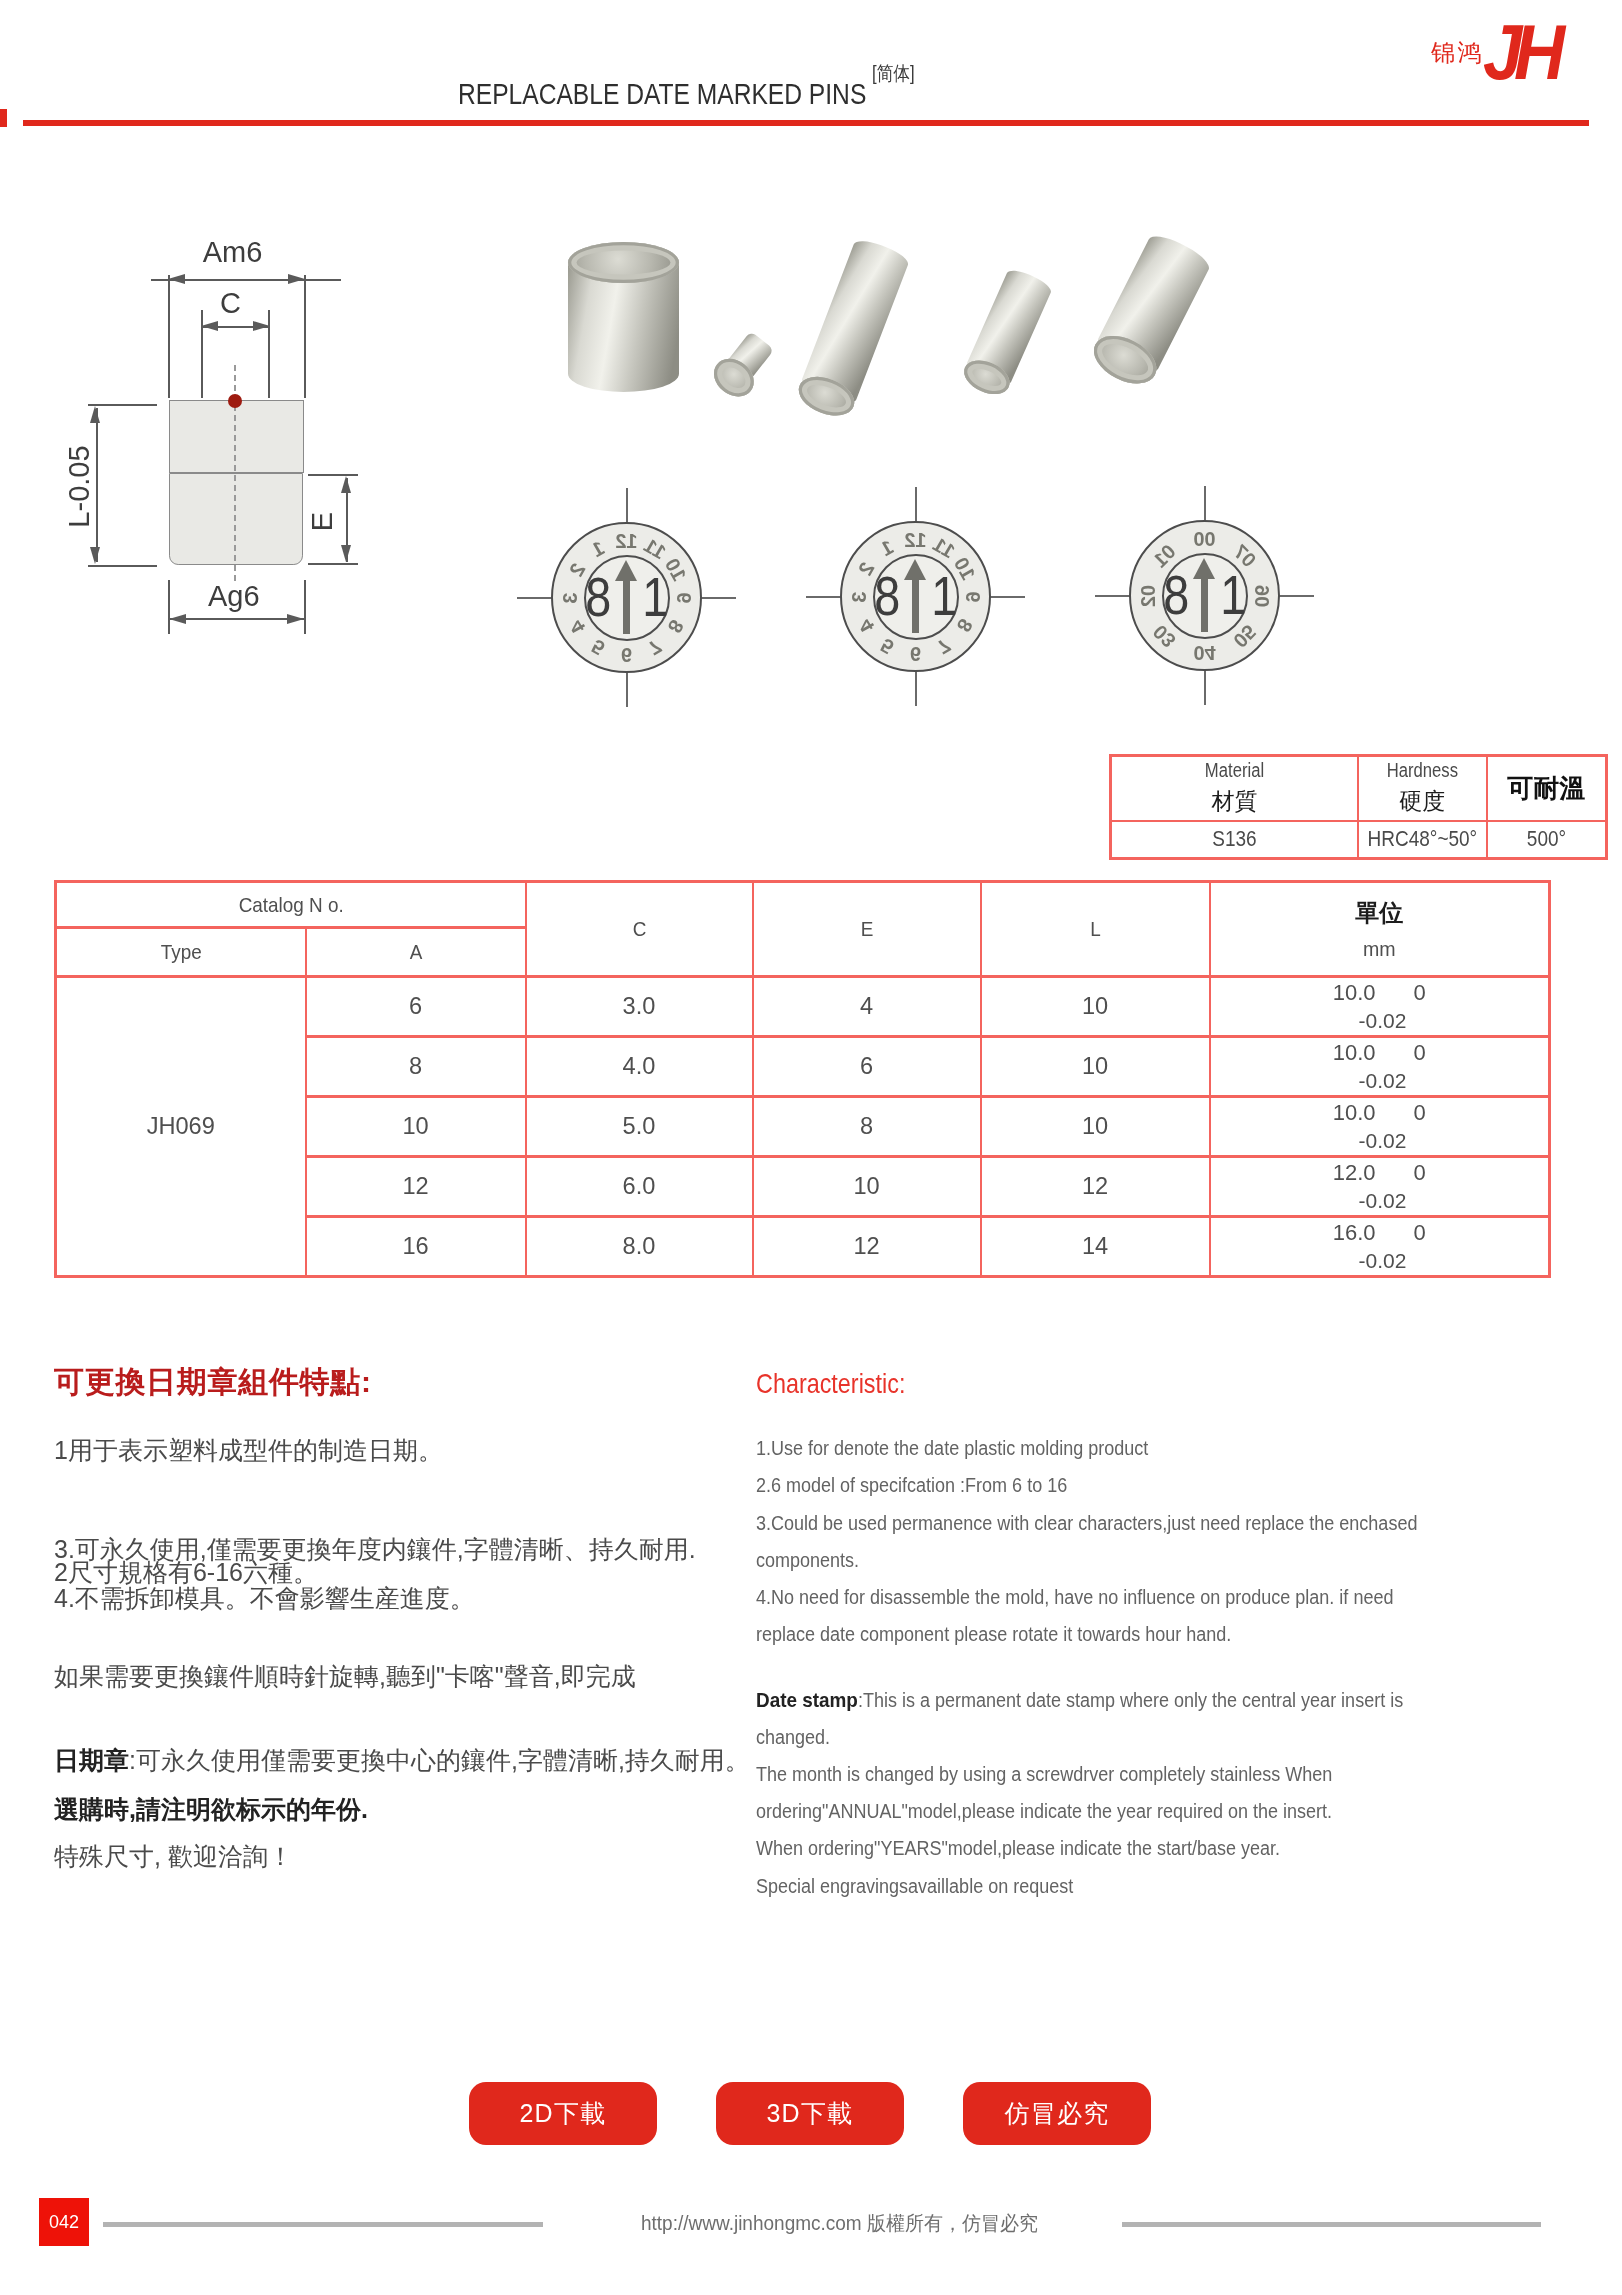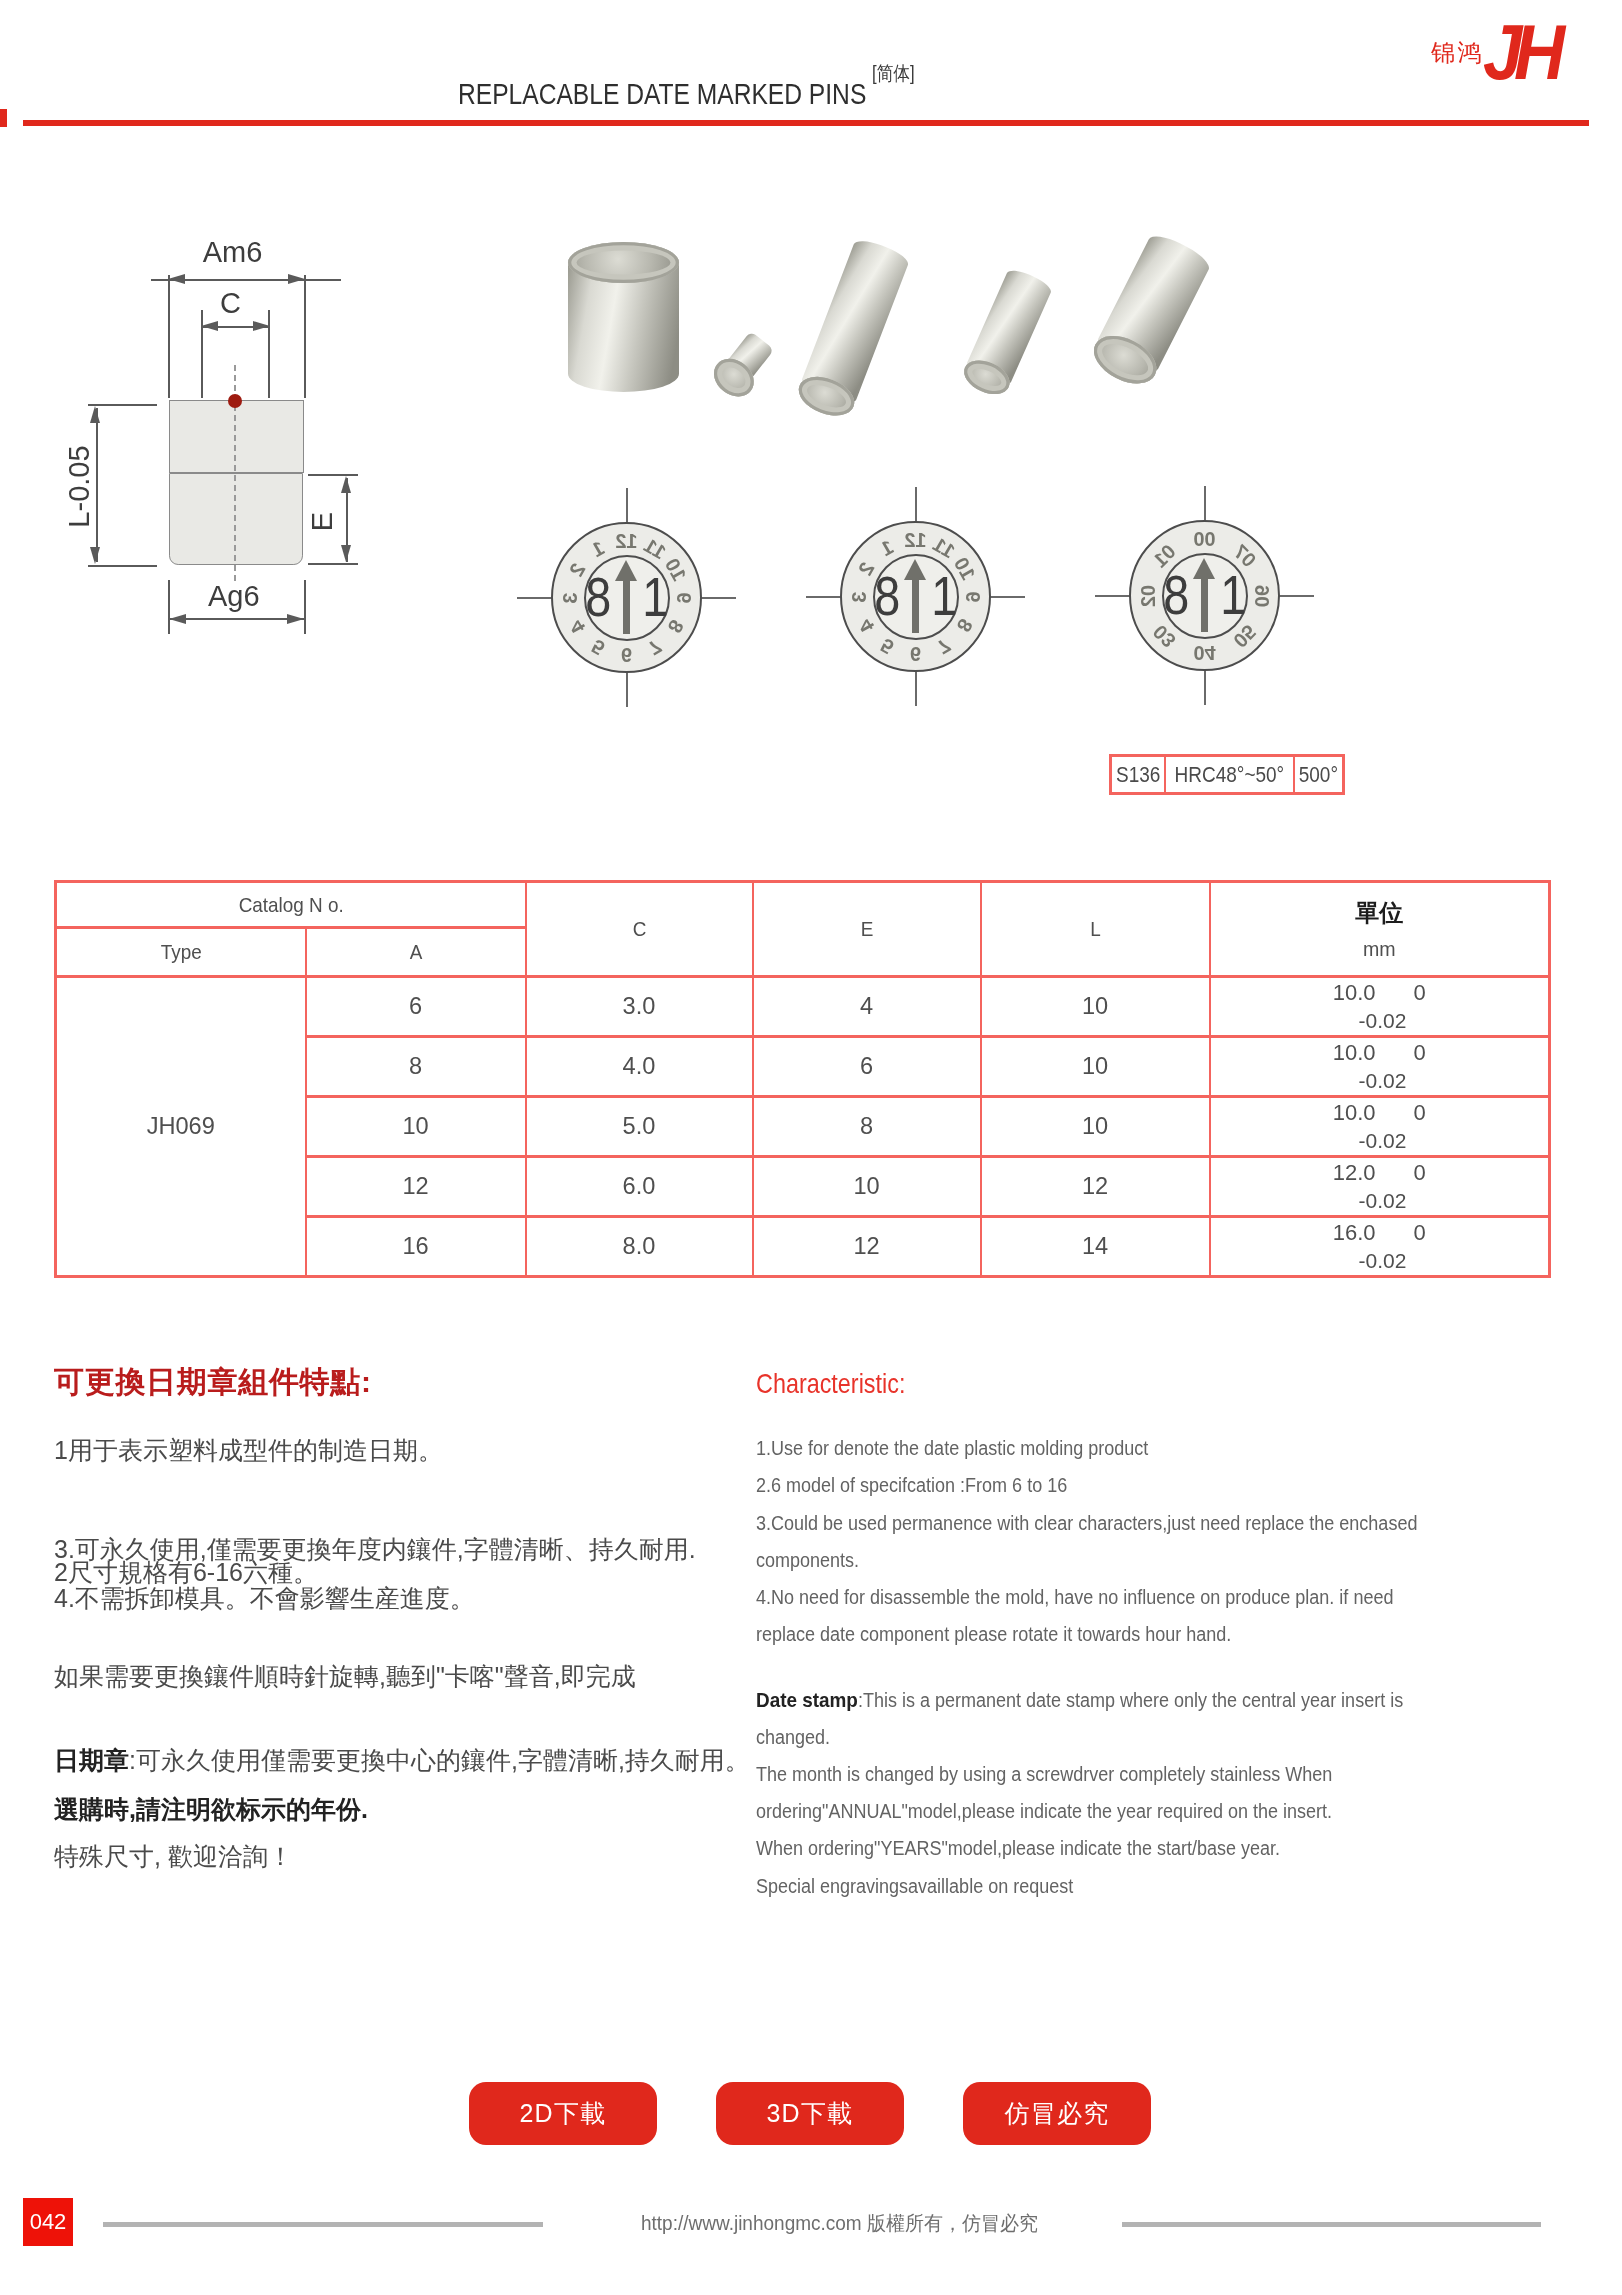--- a/index.html
+++ b/index.html
@@ -72,22 +72,22 @@
   .sec-h-zh{font-size:30px;font-weight:bold;color:#b91c1c;letter-spacing:0.7px;}
   .sec-h-en{font-size:27.5px;color:#e8332a;transform:scaleX(.85);transform-origin:left center;}
   .zh-line{font-size:25px;color:#4a4a4a;white-space:nowrap;}
   .zh-line b{color:#222;}
   .en-line{font-size:20px;color:#636363;white-space:nowrap;transform:scaleX(.9);transform-origin:left center;}
   .en-line b{color:#222;font-size:21px;}
   
   .dl-btn{position:absolute;width:188px;height:63px;background:#e0281c;border-radius:17px;
      display:flex;align-items:center;justify-content:center;color:#fff;font-size:25px;letter-spacing:1.3px;cursor:pointer;}
   
-  .page-box{left:23px;top:2198px;width:50px;height:48px;background:#ee1208;color:#fff;
-     display:flex;align-items:center;justify-content:center;font-size:22px;transform-origin:center;}
+  .page-box{left:39px;top:2198px;width:50px;height:48px;background:#ee1208;color:#fff;
+     display:flex;align-items:center;justify-content:center;font-size:18px;transform-origin:center;}
   .foot-rule{position:absolute;top:2222px;height:4.6px;background:#b3b3b3;}
   .foot-text{left:641px;top:2210px;font-size:20px;color:#6e6e6e;white-space:nowrap;transform:scaleX(.95);transform-origin:left center;}
 </style>
 </head>
 <body>
 
 <div id="page">
 
   <div class="abs title-en">REPLACABLE DATE MARKED PINS</div>
   <div class="abs lang-tag">[简体]</div>
@@ -228,20 +228,33 @@
     <div class="dial-center">
       <span class="dial-digit">8</span>
       <div class="dial-arrow"></div>
       <span class="dial-digit">1</span>
     </div>
   </div>
 
   <div class="mat">
     <table>
       <tbody>
+          <tr style="height:65px;">
+        <td style="width:243px;">
+          <div class="en">Material</div>
+          <div class="zh">材質</div>
+        </td>
+        <td style="width:105px;">
+          <div class="en">Hardness</div>
+          <div class="zh">硬度</div>
+        </td>
+        <td style="width:115px;">
+          <div class="big">可耐溫</div>
+        </td>
+      </tr>
       <tr style="height:38px;">
         <td>
               <div class="val">S136</div>
             </td>
         <td>
               <div class="val">HRC48°~50°</div>
             </td>
         <td>
               <div class="val">500°</div>
             </td>

